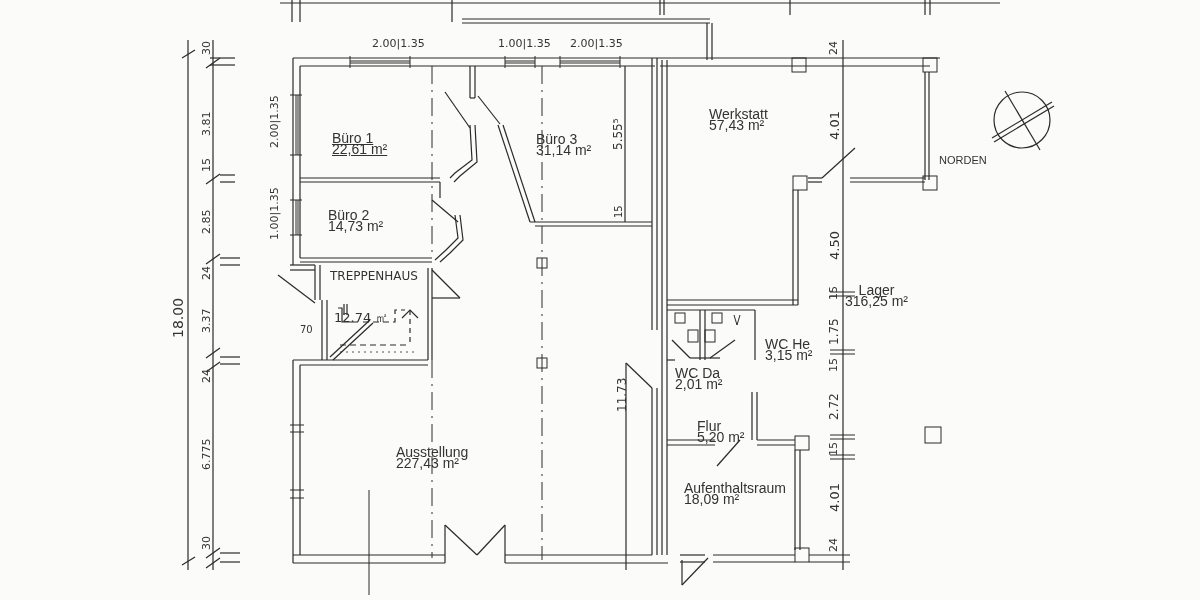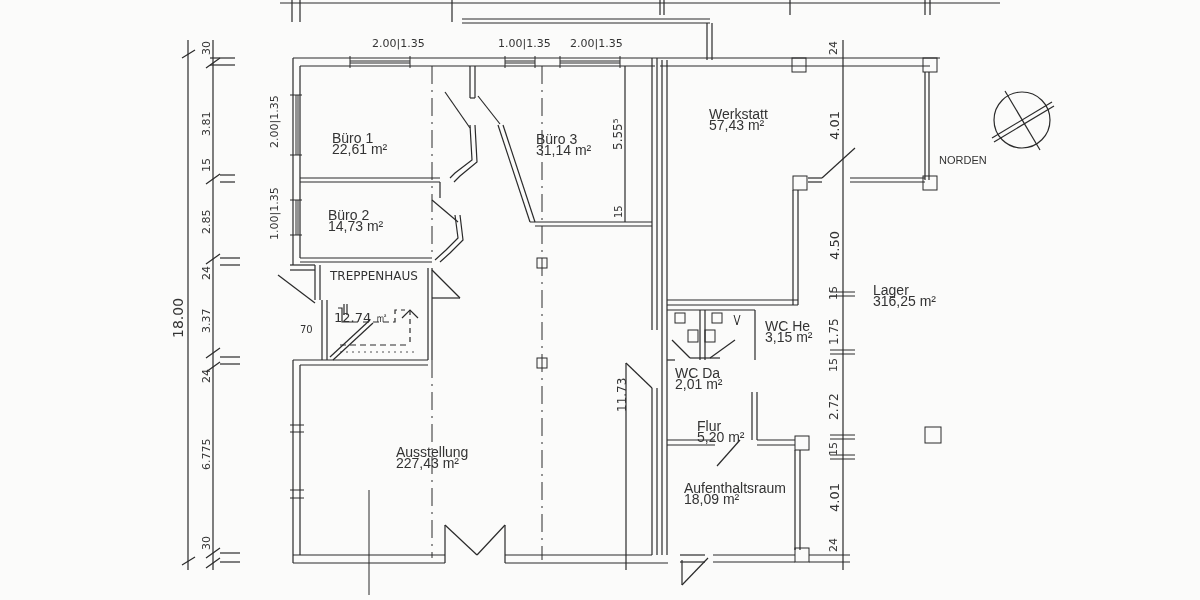--- a/index.html
+++ b/index.html
@@ -240,41 +240,41 @@
 
     <line x1="626" y1="555" x2="626" y2="570"></line>
 
     <circle cx="1022" cy="120" r="28"></circle>
     <line x1="1005" y1="91" x2="1040" y2="150"></line>
     <line x1="992" y1="138" x2="1052" y2="102"></line>
     <line x1="994" y1="142" x2="1054" y2="106"></line>
   </g>
 </svg>
 
-<div class="lbl" style="left:332px;top:133px;">
+<div class="lbl" style="left:332px;top:133px;text-decoration:underline;">
   <div>Büro 1</div>
   <div>22,61 m²</div>
 </div>
 <div class="lbl" style="left:328px;top:210px;">
   <div>Büro 2</div>
   <div>14,73 m²</div>
 </div>
 <div class="lbl" style="left:536px;top:134px;">
   <div>Büro 3</div>
   <div>31,14 m²</div>
 </div>
 <div class="lbl" style="left:709px;top:109px;">
   <div>Werkstatt</div>
   <div>57,43 m²</div>
 </div>
-<div class="lbl" style="left:873px;top:285px;">
+<div class="lbl" style="left:845px;top:285px;text-align:center;">
   <div>Lager</div>
   <div>316,25 m²</div>
 </div>
-<div class="lbl" style="left:765px;top:321px;">
+<div class="lbl" style="left:765px;top:339px;">
   <div>WC He</div>
   <div>3,15 m²</div>
 </div>
 <div class="lbl" style="left:675px;top:368px;">
   <div>WC Da</div>
   <div>2,01 m²</div>
 </div>
 <div class="lbl" style="left:697px;top:421px;">
   <div>Flur</div>
   <div>5,20 m²</div>

